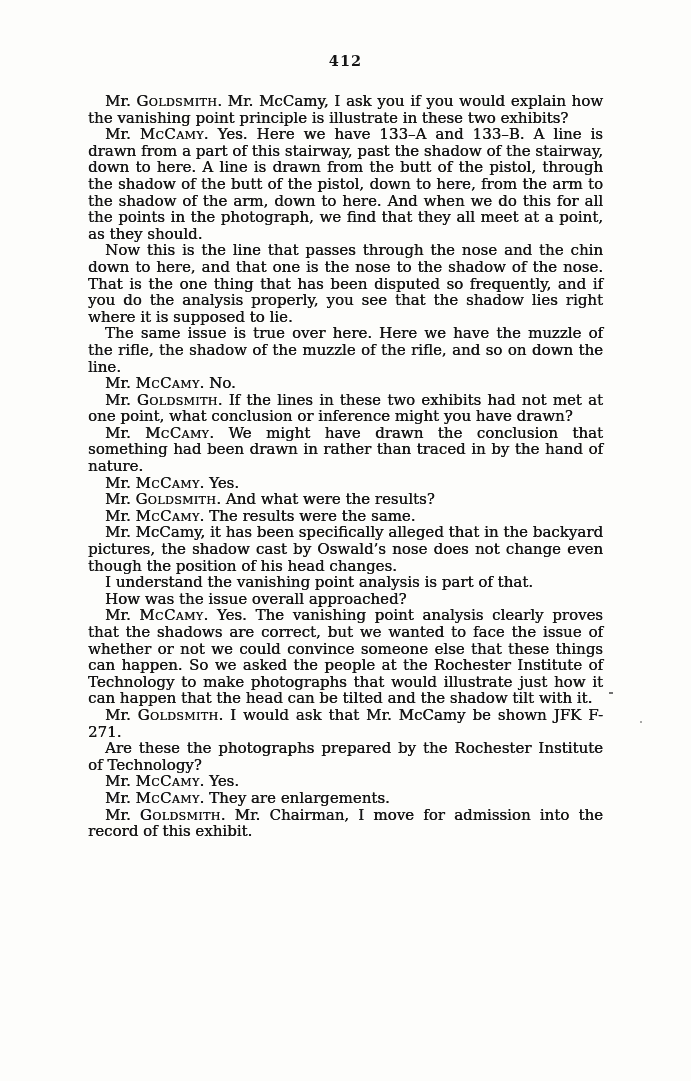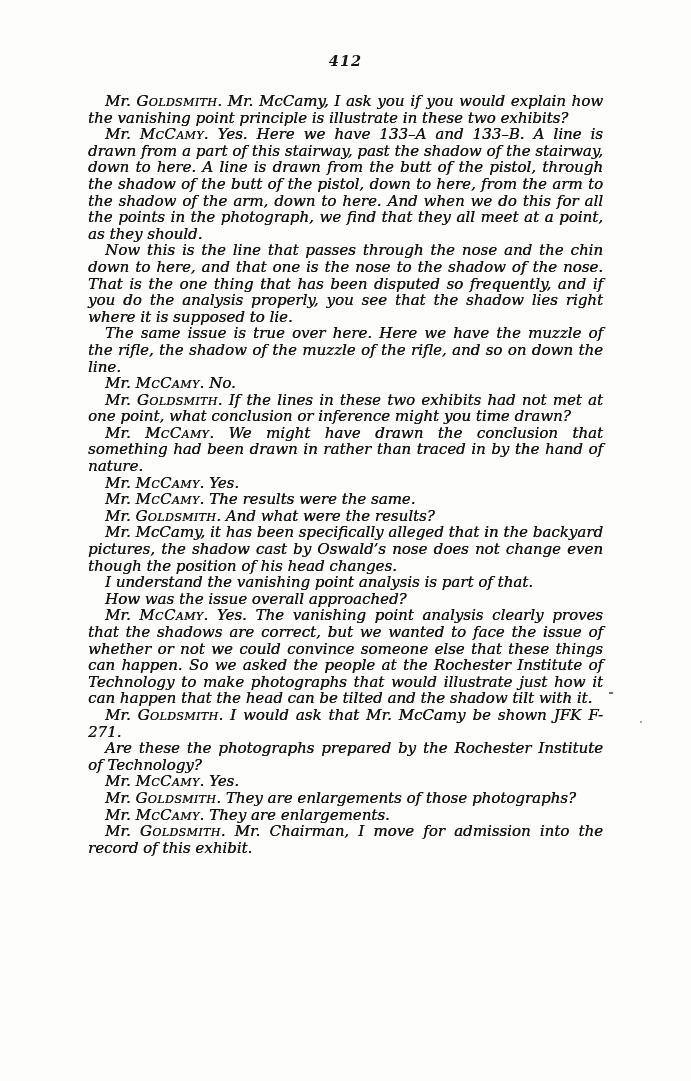--- a/index.html
+++ b/index.html
@@ -8,21 +8,20 @@
     background: #ffffff;
   }
   .page {
     position: relative;
     width: 691px;
     height: 1081px;
     background: #fdfdfb;
     color: #151515;
     font-family: "DejaVu Serif", "Liberation Serif", serif;
     overflow: hidden;
-    font-style: italic;
   }
   .page-number {
     position: absolute;
     top: 52px;
     left: 0;
     right: 0;
     text-align: center;
     font-size: 14.5px;
     letter-spacing: 1px;
     font-weight: bold;
@@ -69,32 +68,31 @@
 
 <div class="page" style="background: rgb(253, 253, 251); color: rgb(21, 21, 21);">
   <div class="page-number">412</div>
 
   <div class="content">
       <p><span>Mr. </span><span class="sc">Goldsmith</span><span>. Mr. McCamy, I ask you if you would explain how the vanishing point principle is illustrate in these two exhibits?</span></p>
       <p><span>Mr. </span><span class="sc">McCamy</span><span>. Yes. Here we have 133–A and 133–B. A line is drawn from a part of this stairway, past the shadow of the stairway, down to here. A line is drawn from the butt of the pistol, through the shadow of the butt of the pistol, down to here, from the arm to the shadow of the arm, down to here. And when we do this for all the points in the photograph, we find that they all meet at a point, as they should.</span></p>
       <p><span>Now this is the line that passes through the nose and the chin down to here, and that one is the nose to the shadow of the nose. That is the one thing that has been disputed so frequently, and if you do the analysis properly, you see that the shadow lies right where it is supposed to lie.</span></p>
       <p><span>The same issue is true over here. Here we have the muzzle of the rifle, the shadow of the muzzle of the rifle, and so on down the line.</span></p>
       <p><span>Mr. </span><span class="sc">McCamy</span><span>. No.</span></p>
-      <p><span>Mr. </span><span class="sc">Goldsmith</span><span>. If the lines in these two exhibits had not met at one point, what conclusion or inference might you time drawn?</span></p>
+      <p><span>Mr. </span><span class="sc">Goldsmith</span><span>. If the lines in these two exhibits had not met at one point, what conclusion or inference might you have drawn?</span></p>
       <p><span>Mr. </span><span class="sc">McCamy</span><span>. We might have drawn the conclusion that something had been drawn in rather than traced in by the hand of nature.</span></p>
       <p><span>Mr. </span><span class="sc">McCamy</span><span>. Yes.</span></p>
+      <p><span>Mr. </span><span class="sc">Goldsmith</span><span>. And what were the results?</span></p>
       <p><span>Mr. </span><span class="sc">McCamy</span><span>. The results were the same.</span></p>
-      <p><span>Mr. </span><span class="sc">Goldsmith</span><span>. And what were the results?</span></p>
       <p><span>Mr. McCamy, it has been specifically alleged that in the backyard pictures, the shadow cast by Oswald’s nose does not change even though the position of his head changes.</span></p>
       <p><span>I understand the vanishing point analysis is part of that.</span></p>
       <p><span>How was the issue overall approached?</span></p>
       <p><span>Mr. </span><span class="sc">McCamy</span><span>. Yes. The vanishing point analysis clearly proves that the shadows are correct, but we wanted to face the issue of whether or not we could convince someone else that these things can happen. So we asked the people at the Rochester Institute of Technology to make photographs that would illustrate just how it can happen that the head can be tilted and the shadow tilt with it.</span></p>
       <p><span>Mr. </span><span class="sc">Goldsmith</span><span>. I would ask that Mr. McCamy be shown JFK F-271.</span></p>
       <p><span>Are these the photographs prepared by the Rochester Institute of Technology?</span></p>
       <p><span>Mr. </span><span class="sc">McCamy</span><span>. Yes.</span></p>
-      <p><span>Mr. </span><span class="sc">Goldsmith</span><span>. They are enlargements of those photographs?</span></p>
       <p><span>Mr. </span><span class="sc">McCamy</span><span>. They are enlargements.</span></p>
       <p><span>Mr. </span><span class="sc">Goldsmith</span><span>. Mr. Chairman, I move for admission into the record of this exhibit.</span></p>
     </div>
 
   <div class="speck-dash"></div>
   <div class="speck-dot"></div>
 </div>
 
 </body></html>

